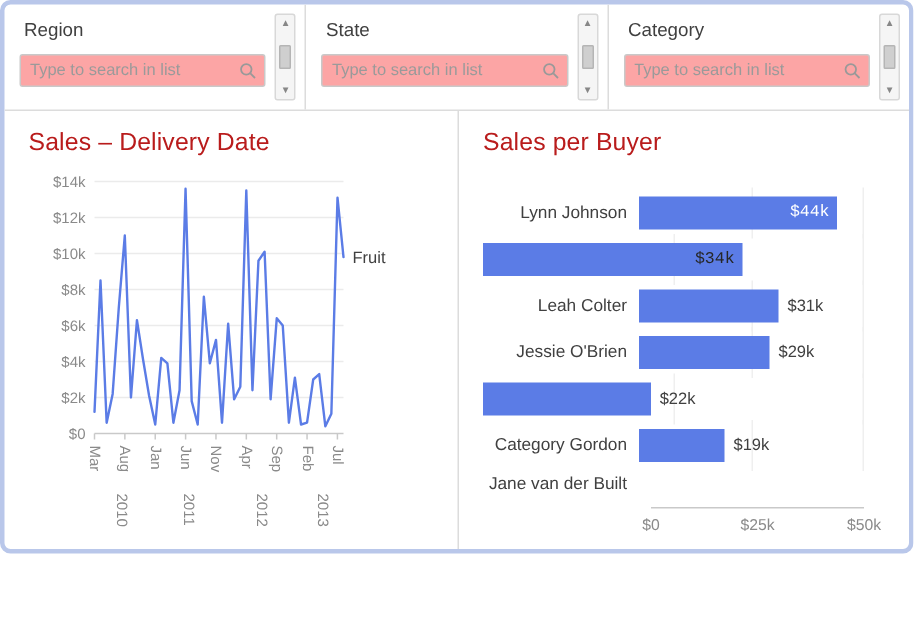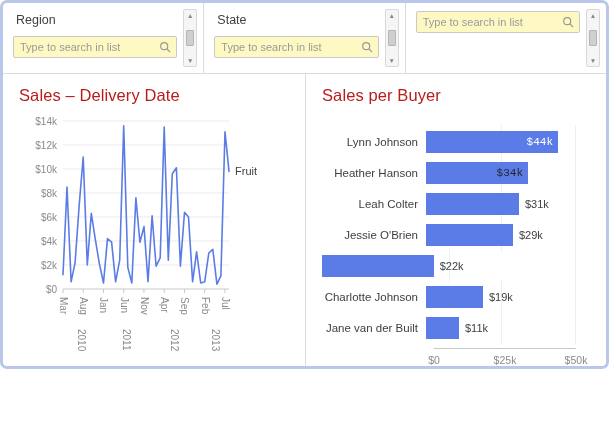--- a/index.html
+++ b/index.html
@@ -18,21 +18,21 @@
     display: flex; flex-direction: column;
   }
   
   .filter-row { display: flex; height: 71px; border-bottom: 1px solid #dcdcdc; flex: none; }
   .filter-cell { flex: 1; position: relative; padding: 8px 26px 8px 10px; }
   .filter-cell + .filter-cell { border-left: 1px solid #dcdcdc; }
   .filter-label { font-size: 12.5px; color: #404040; margin: 2px 0 9px 3px; }
   .search-box {
     position: relative; height: 22px;
     border: 1px solid #c9c9c9; border-radius: 2px;
-    background: #fef9c3; display: flex; align-items: center;
+    background: #fca5a5; display: flex; align-items: center;
     padding: 0 12px 0 6px; width: 100%; max-width: 168px;
   }
   .search-input {
     border: none; outline: none; width: 100%;
     font-size: 11px; color: #333; font-family: inherit; background: transparent;
   }
   .search-input::placeholder { color: #9a9a9a; }
   .search-icon { position: absolute; right: 4px; top: 4px; line-height: 0; }
   .scrollbar {
     position: absolute; top: 6px; right: 6px; bottom: 6px; width: 14px;
@@ -118,20 +118,21 @@
         </span>
       </div>
       <div class="scrollbar">
         <span class="scroll-arrow">▲</span>
         <span class="scroll-thumb"></span>
         <span class="scroll-arrow">▼</span>
       </div>
     </div>
 
     <div class="filter-cell">
+      <div class="filter-label">Category</div>
       <div class="search-box">
         <input class="search-input" type="text" placeholder="Type to search in list" style="">
         <span class="search-icon">
           <svg width="13" height="13" viewBox="0 0 13 13">
               <circle cx="5.2" cy="5.2" r="3.5" fill="none" stroke="#999" stroke-width="1.2"></circle>
               <line x1="7.9" y1="7.9" x2="11" y2="11" stroke="#999" stroke-width="1.2"></line>
             </svg>
         </span>
       </div>
       <div class="scrollbar">
@@ -196,21 +197,20 @@
       <div id="bar-chart" class="bar-chart">
           <div class="bar-row">
             <div class="bar-label">Lynn Johnson</div>
             <div class="bar-track">
               <div class="bar" style="width: 88%; background: rgb(91, 124, 230);">
                 <span class="val-in" style="color: rgb(255, 255, 255);">$44k</span>
               </div>
             </div>
           </div>
           <div class="bar-row">
-            <div class="bar-label">Heather Hanson</div>
             <div class="bar-track">
               <div class="bar" style="width: 68%; background: rgb(91, 124, 230);">
                 <span class="val-in" style="color: rgb(38, 38, 38);">$34k</span>
               </div>
             </div>
           </div>
           <div class="bar-row">
             <div class="bar-label">Leah Colter</div>
             <div class="bar-track">
               <span class="val-out" style="color: rgb(64, 64, 64); left: calc(62% + 6px);">$31k</span>
@@ -224,32 +224,28 @@
               <div class="bar" style="width: 58%; background: rgb(91, 124, 230);"></div>
             </div>
           </div>
           <div class="bar-row">
             <div class="bar-track">
               <span class="val-out" style="color: rgb(64, 64, 64); left: calc(44% + 6px);">$22k</span>
               <div class="bar" style="width: 44%; background: rgb(91, 124, 230);"></div>
             </div>
           </div>
           <div class="bar-row">
-            <div class="bar-label">Charlotte Johnson</div>
+            <div class="bar-label">Category Gordon</div>
             <div class="bar-track">
               <span class="val-out" style="color: rgb(64, 64, 64); left: calc(38% + 6px);">$19k</span>
               <div class="bar" style="width: 38%; background: rgb(91, 124, 230);"></div>
             </div>
           </div>
           <div class="bar-row">
             <div class="bar-label">Jane van der Built</div>
-            <div class="bar-track">
-              <span class="val-out" style="color: rgb(64, 64, 64); left: calc(22% + 6px);">$11k</span>
-              <div class="bar" style="width: 22%; background: rgb(91, 124, 230);"></div>
-            </div>
           </div>
           <div class="bar-axis">
             <span class="tick" style="left: 0%;">$0</span>
             <span class="tick" style="left: 50%;">$25k</span>
             <span class="tick" style="left: 100%;">$50k</span>
           </div>
         </div>
     </section>
 
   </div>

